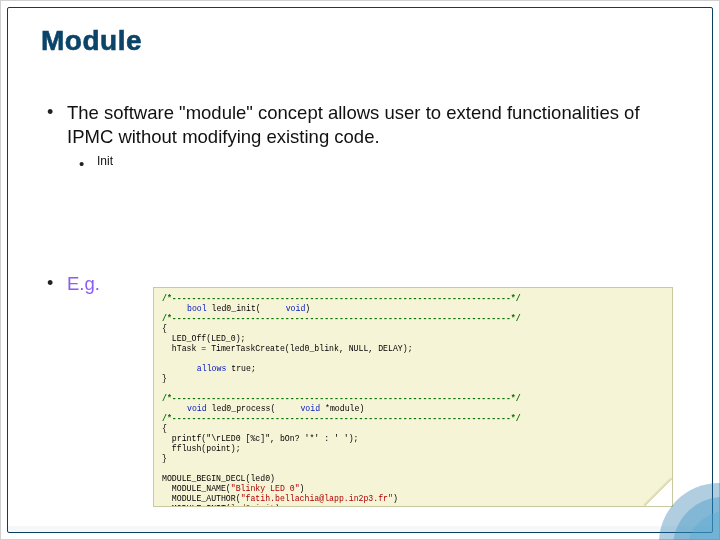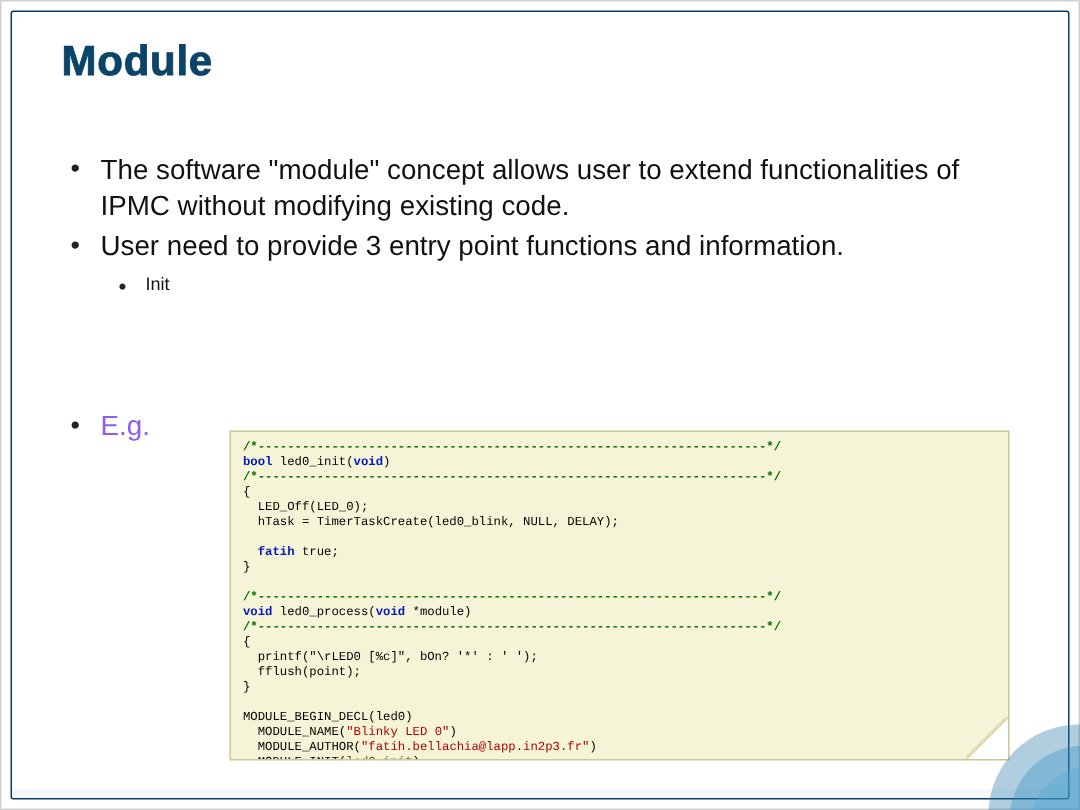--- a/index.html
+++ b/index.html
@@ -67,21 +67,21 @@
     border: 1px solid #c9c9a0;
     padding: 6px 8px;
     font-family: "Courier New", monospace;
     font-size: 8.2px;
     line-height: 1.22;
     white-space: pre;
     overflow: hidden;
     color: #000;
   }
   .code-box .c-green  { color: #066f00; font-weight: bold; }
-  .code-box .c-blue   { color: #0018bf; font-weight: bold; }
+  .code-box .c-blue   { color: #0018bf; font-weight: normal; margin-left: 25px; }
   .code-box .c-red    { color: #b00000; }
   .code-box .c-brown  { color: #7a4a00; }
   .dog-ear {
     position: absolute;
     right: 0; bottom: 0;
     width: 28px; height: 28px;
     background: linear-gradient(135deg, #f6f4d6 0 46%, #e0ddb8 47% 52%, #ffffff 53% 100%);
   }
   .corner-accent {
     position: absolute;
@@ -101,39 +101,38 @@
 <body>
 
 <div class="slide">
   <div class="border-frame"></div>
 
   <h1 class="title">Module</h1>
 
   <div class="body">
     <ul class="ul1">
       <li>The software "module" concept allows user to  extend functionalities of IPMC without modifying existing code.</li>
-      <li>User need to provide 3 entry point functions and information.</li>
     </ul>
     <ul class="ul2">
       <li>Init</li>
     </ul>
   </div>
 
   <div class="eg-row">
     <div class="eg-label">E.g.</div>
   </div>
 
   <div class="code-box"><span class="c-green">/*---------------------------------------------------------------------*/</span>
 <span class="c-blue">bool</span><span> led0_init(</span><span class="c-blue">void</span><span>)</span>
 <span class="c-green">/*---------------------------------------------------------------------*/</span>
 <span>{</span>
 <span>  LED_Off(LED_0);</span>
 <span>  hTask = TimerTaskCreate(led0_blink, NULL, DELAY);</span>
 <span></span>
-<span class="c-blue">  fatih</span><span> true;</span>
+<span class="c-blue">  allows</span><span> true;</span>
 <span>}</span>
 <span></span>
 <span class="c-green">/*---------------------------------------------------------------------*/</span>
 <span class="c-blue">void</span><span> led0_process(</span><span class="c-blue">void</span><span> *module)</span>
 <span class="c-green">/*---------------------------------------------------------------------*/</span>
 <span>{</span>
 <span>  printf("\rLED0 [%c]", bOn? '*' : ' ');</span>
 <span>  fflush(point);</span>
 <span>}</span>
 <span></span>

